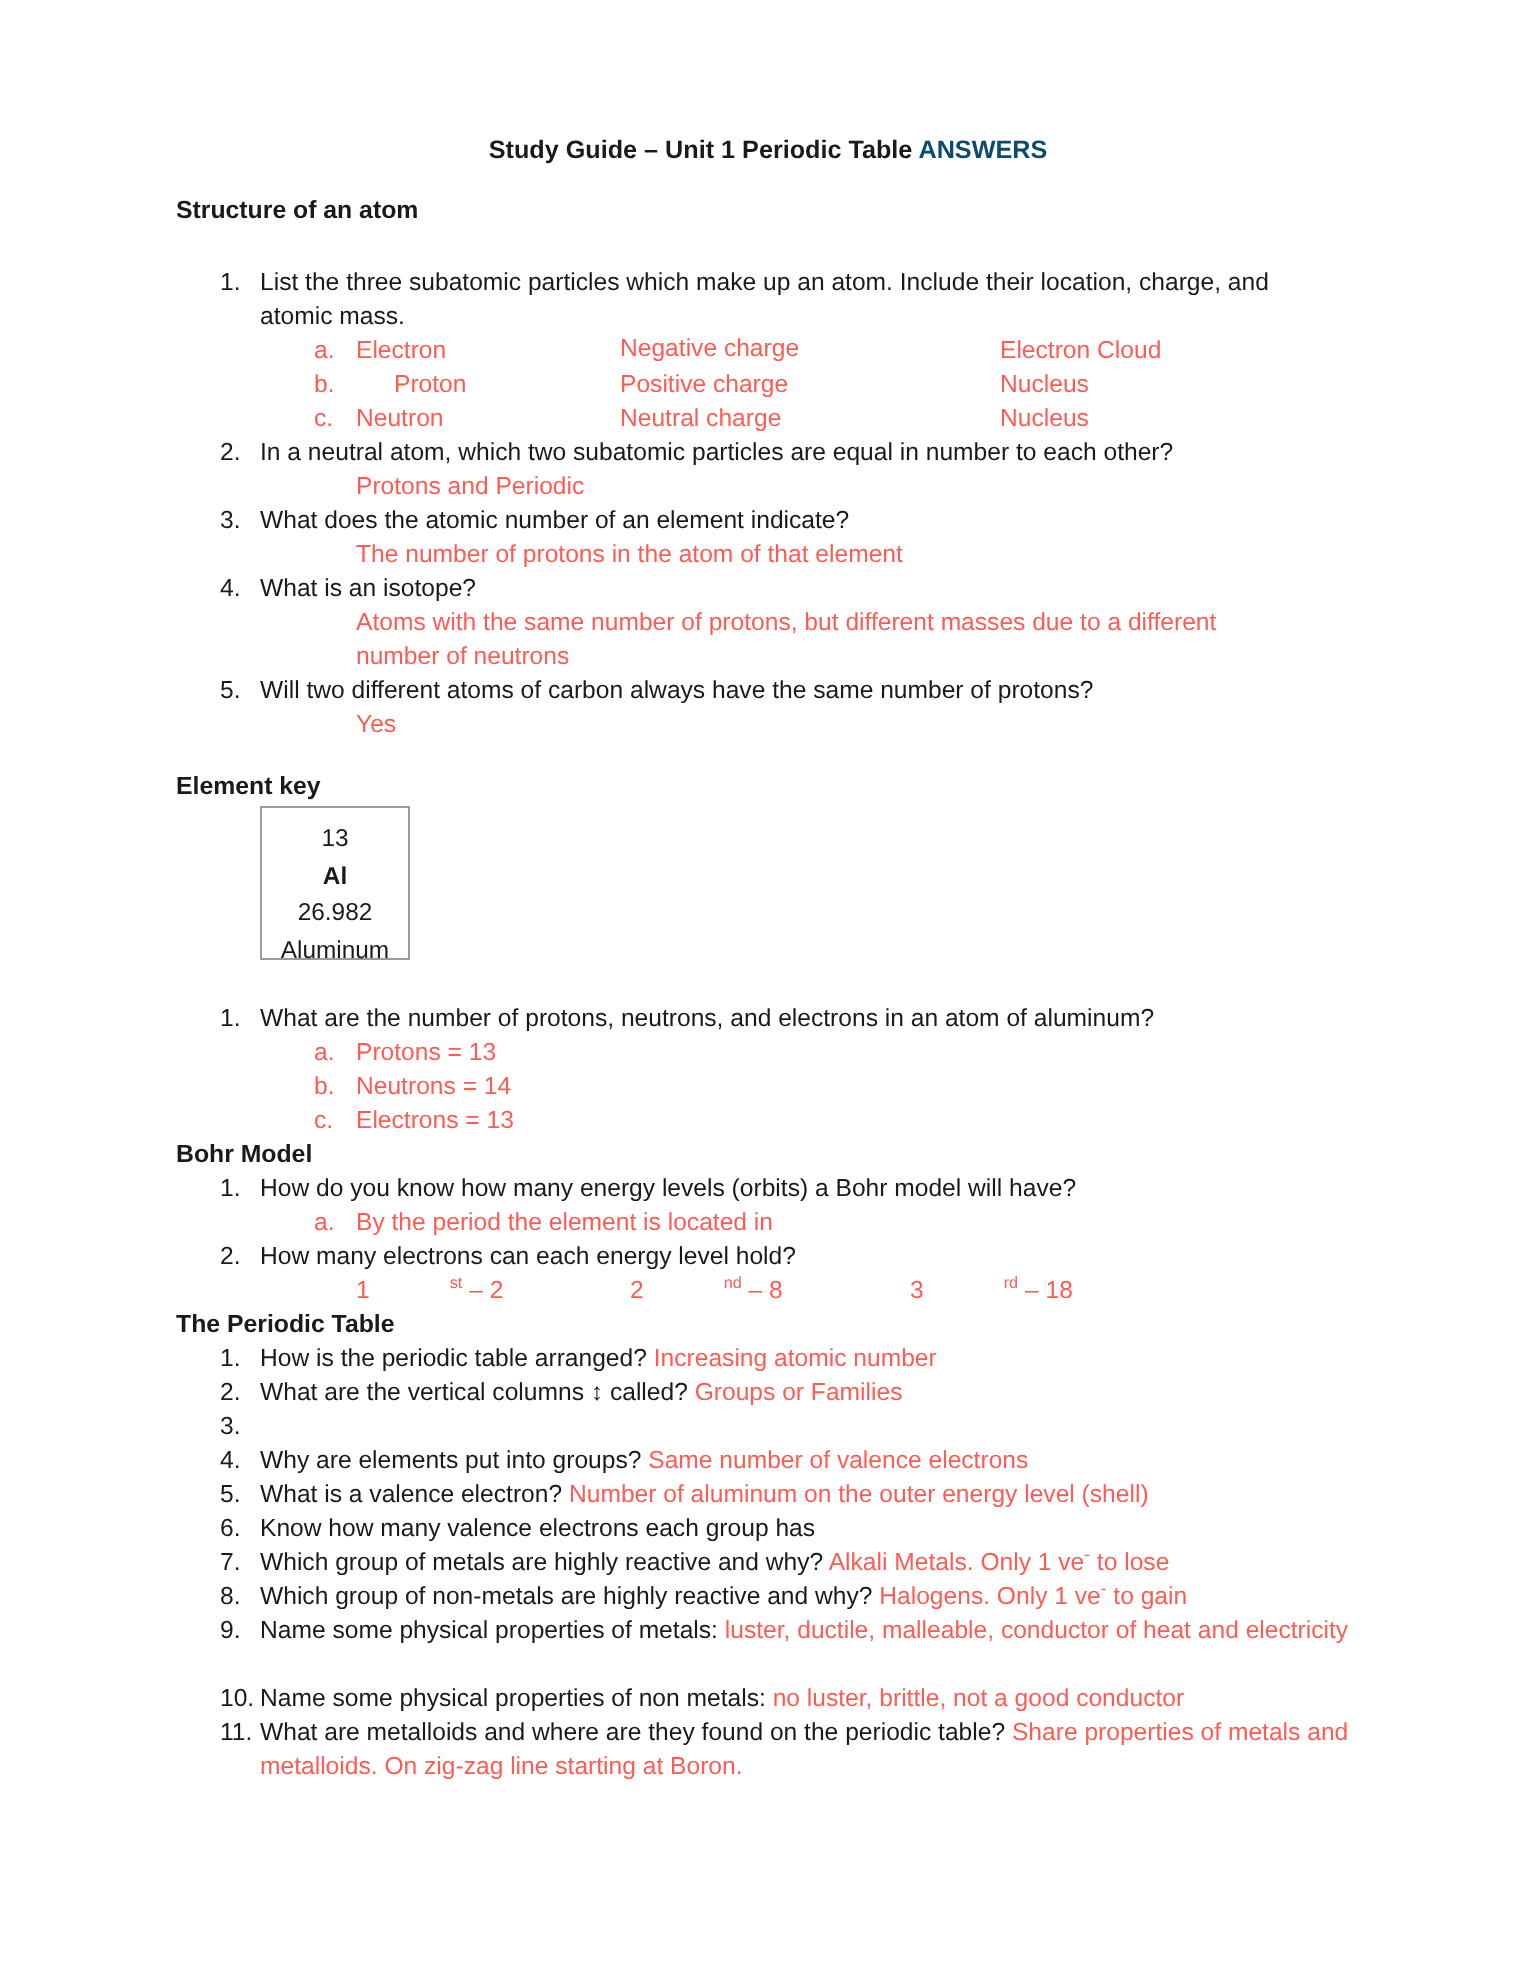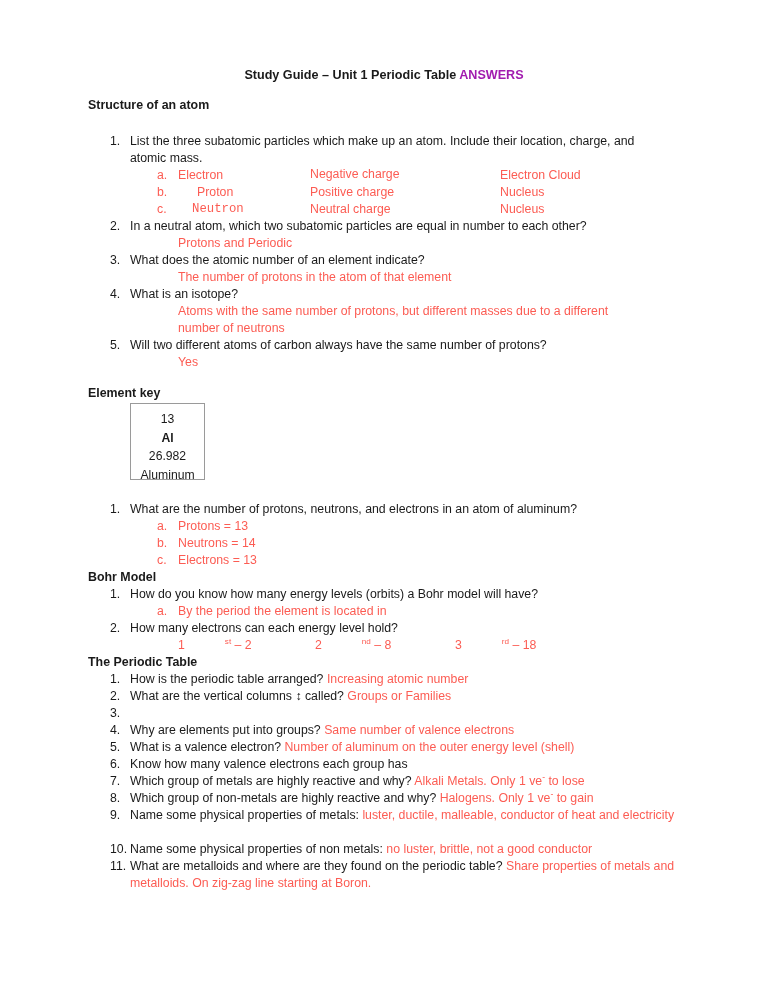--- a/index.html
+++ b/index.html
@@ -18,21 +18,21 @@
 
   .doc-title {
     text-align: center;
     font-weight: bold;
     font-size: 12.6px;
     margin: 0;
     position: absolute;
     left: 0; right: 0;
     top: 67px;
   }
-  .answers-word { color: #a21caf; }
+  .answers-word { color: #0c4a6e; }
 
   .section-head {
     font-weight: bold;
     font-size: 12.4px;
     position: absolute;
     left: 88px;
   }
 
   .red { color: #FC5C53; }
 
@@ -77,21 +77,21 @@
   <div class="line red" style="left:178px; top:167px;">Electron</div>
   <div class="line red" style="left:310px; top:166px;">Negative charge</div>
   <div class="line red" style="left:500px; top:167px;">Electron Cloud</div>
 
   <div class="num red" style="left:157px; top:184px;">b.</div>
   <div class="line red" style="left:178px; top:184px;margin-left:19px;">Proton</div>
   <div class="line red" style="left:310px; top:184px;">Positive charge</div>
   <div class="line red" style="left:500px; top:184px;">Nucleus</div>
 
   <div class="num red" style="left:157px; top:201px;">c.</div>
-  <div class="line red" style="left:192px; top:201px;font-family:Liberation Mono, monospace;">Neutron</div>
+  <div class="line red" style="left:178px; top:201px;">Neutron</div>
   <div class="line red" style="left:310px; top:201px;">Neutral charge</div>
   <div class="line red" style="left:500px; top:201px;">Nucleus</div>
 
   <div class="num" style="left:110px; top:218px;">2.</div>
   <div class="line" style="left:130px; top:218px;">In a neutral atom, which two subatomic particles are equal in number to each other?</div>
   <div class="line red" style="left:178px; top:235px;">Protons and Periodic</div>
 
   <div class="num" style="left:110px; top:252px;">3.</div>
   <div class="line red" style="left:178px; top:269px;">The number of protons in the atom of that element</div>
   <div class="line" style="left:130px; top:252px;">What does the atomic number of an element indicate?</div>

